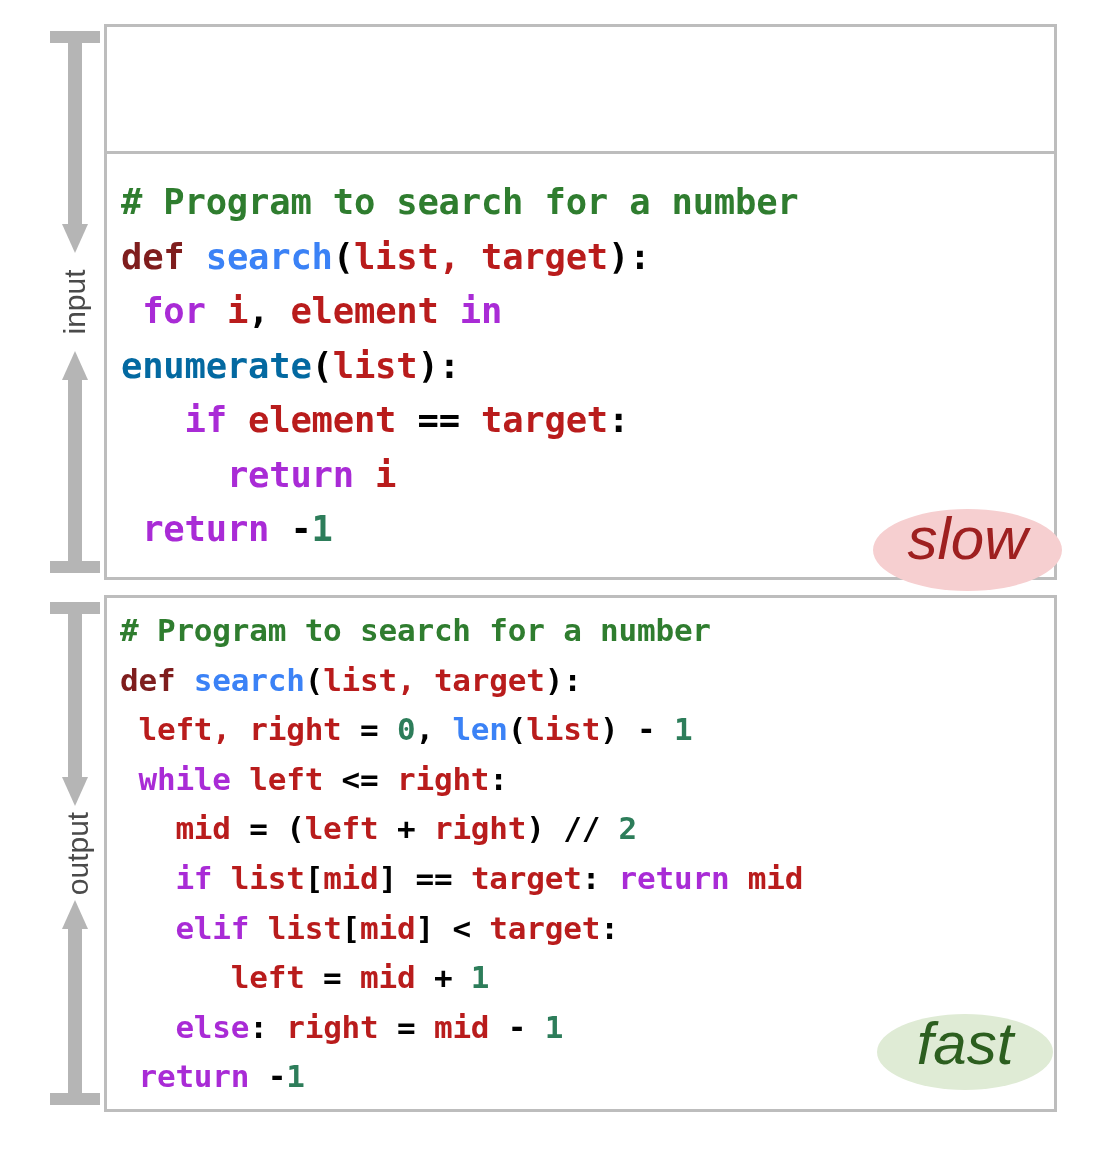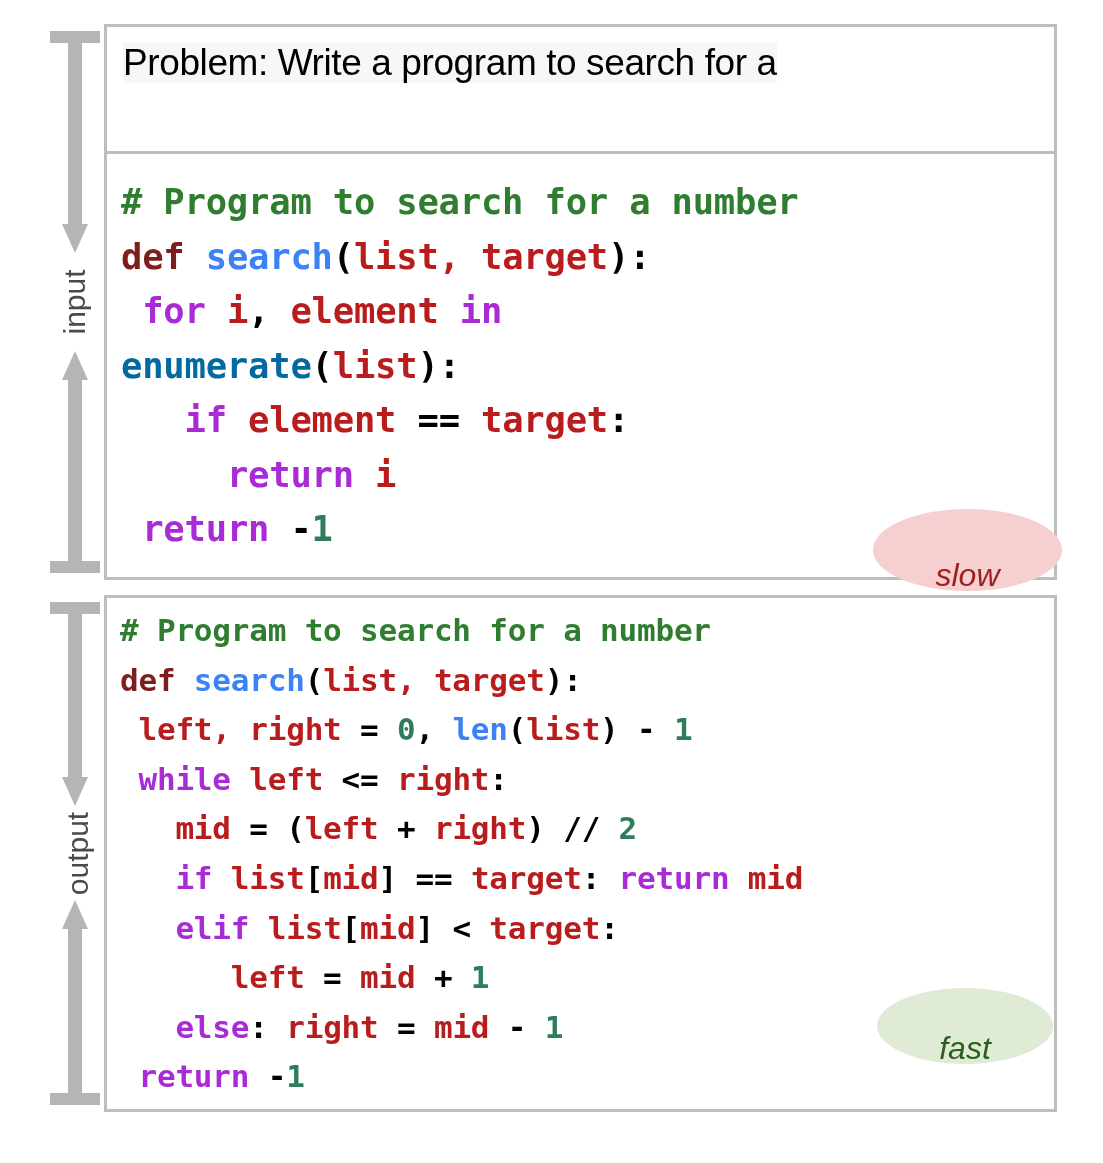--- a/index.html
+++ b/index.html
@@ -97,26 +97,26 @@
   .t-var  { color: #b91c1c; }
   .t-blt  { color: #0369a1; }
   .t-num  { color: #2d7d5a; }
   .t-op   { color: #000000; }
   .t-pun  { color: #000000; }
 
   
   .badge {
     position: absolute;
     display: flex;
-    align-items: flex-end;
+    align-items: flex-start;
     justify-content: center;
     border-radius: 50%;
     font-family: "Liberation Sans", sans-serif;
     font-style: italic;
-    font-size: 32px;
+    font-size: 60px;
     line-height: 1;
   }
   .badge-slow {
     background: #f6cfd0;
     color: #9e2020;
   }
   .badge-fast {
     background: #dfebd5;
     color: #2c5e1f;
   }
@@ -139,21 +139,21 @@
   </svg>
   <div class="rail-label" style="top:243px; height:70px; line-height:70px;">
     <span>input</span>
   </div>
 </div>
 
 <div class="panel" style="left:104px; top:24px; width:953px; height:556px;">
 
   <div class="problem-box" style="left:0; top:0; width:947px; height:127px;">
     <div class="problem-text">
-      <span class="hl">Problem: Write a program to search for a</span><br>
+      <br>
     </div>
   </div>
 
   <div class="code code-in" style="left:14px; top:148px; width:930px;"><div><span class="t-com"># Program to search for a number</span></div><div><span class="t-def">def </span><span class="t-fn">search</span><span class="t-pun">(</span><span class="t-var">list, target</span><span class="t-pun">):</span></div><div><span class="t-pun"> </span><span class="t-kw">for </span><span class="t-var">i</span><span class="t-pun">,</span><span class="t-var"> element </span><span class="t-kw">in</span></div><div><span class="t-blt">enumerate</span><span class="t-pun">(</span><span class="t-var">list</span><span class="t-pun">):</span></div><div><span class="t-pun">   </span><span class="t-kw">if </span><span class="t-var">element </span><span class="t-op">==</span><span class="t-var"> target</span><span class="t-pun">:</span></div><div><span class="t-pun">     </span><span class="t-kw">return </span><span class="t-var">i</span></div><div><span class="t-pun"> </span><span class="t-kw">return </span><span class="t-op">-</span><span class="t-num">1</span></div></div>
 
   <div class="badge badge-slow" style="left: 766px; top: 482px; width: 189px; height: 82px; background: rgb(246, 207, 208); color: rgb(158, 32, 32);">
     <span>slow</span>
   </div>
 </div>
 
@@ -168,16 +168,16 @@
   </svg>
   <div class="rail-label" style="top:221px; height:75px; line-height:75px;">
     <span>output</span>
   </div>
 </div>
 
 <div class="panel" style="left:104px; top:595px; width:953px; height:517px;">
 
   <div class="code code-out" style="left:13px; top:8px; width:930px;"><div><span class="t-com"># Program to search for a number</span></div><div><span class="t-def">def </span><span class="t-fn">search</span><span class="t-pun">(</span><span class="t-var">list, target</span><span class="t-pun">):</span></div><div><span class="t-var"> left, right </span><span class="t-op">=</span><span class="t-pun"> </span><span class="t-num">0</span><span class="t-pun">, </span><span class="t-fn">len</span><span class="t-pun">(</span><span class="t-var">list</span><span class="t-pun">) </span><span class="t-op">-</span><span class="t-pun"> </span><span class="t-num">1</span></div><div><span class="t-pun"> </span><span class="t-kw">while </span><span class="t-var">left </span><span class="t-op">&lt;=</span><span class="t-var"> right</span><span class="t-pun">:</span></div><div><span class="t-var">   mid </span><span class="t-op">=</span><span class="t-pun"> </span><span class="t-pun">(</span><span class="t-var">left </span><span class="t-op">+</span><span class="t-var"> right</span><span class="t-pun">) </span><span class="t-op">//</span><span class="t-pun"> </span><span class="t-num">2</span></div><div><span class="t-pun">   </span><span class="t-kw">if </span><span class="t-var">list</span><span class="t-pun">[</span><span class="t-var">mid</span><span class="t-pun">] </span><span class="t-op">==</span><span class="t-var"> target</span><span class="t-pun">: </span><span class="t-kw">return </span><span class="t-var">mid</span></div><div><span class="t-pun">   </span><span class="t-kw">elif </span><span class="t-var">list</span><span class="t-pun">[</span><span class="t-var">mid</span><span class="t-pun">] </span><span class="t-op">&lt;</span><span class="t-var"> target</span><span class="t-pun">:</span></div><div><span class="t-var">      left </span><span class="t-op">=</span><span class="t-var"> mid </span><span class="t-op">+</span><span class="t-pun"> </span><span class="t-num">1</span></div><div><span class="t-pun">   </span><span class="t-kw">else</span><span class="t-pun">: </span><span class="t-var">right </span><span class="t-op">=</span><span class="t-var"> mid </span><span class="t-op">-</span><span class="t-pun"> </span><span class="t-num">1</span></div><div><span class="t-pun"> </span><span class="t-kw">return </span><span class="t-op">-</span><span class="t-num">1</span></div></div>
 
-  <div class="badge badge-fast" style="width: 176px; height: 76px; position: absolute; left: 770px; top: 390px; background: rgb(223, 235, 213); color: rgb(44, 94, 31);">
+  <div class="badge badge-fast" style="width: 176px; height: 76px; position: absolute; left: 770px; top: 416px; background: rgb(223, 235, 213); color: rgb(44, 94, 31);">
     <span>fast</span>
   </div>
 </div>
 
 </body></html>

